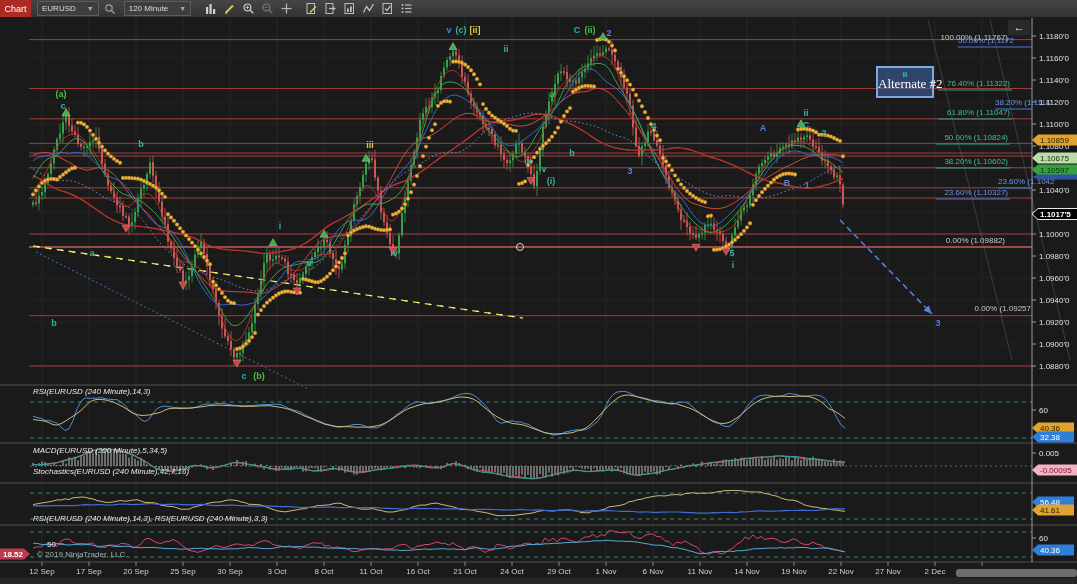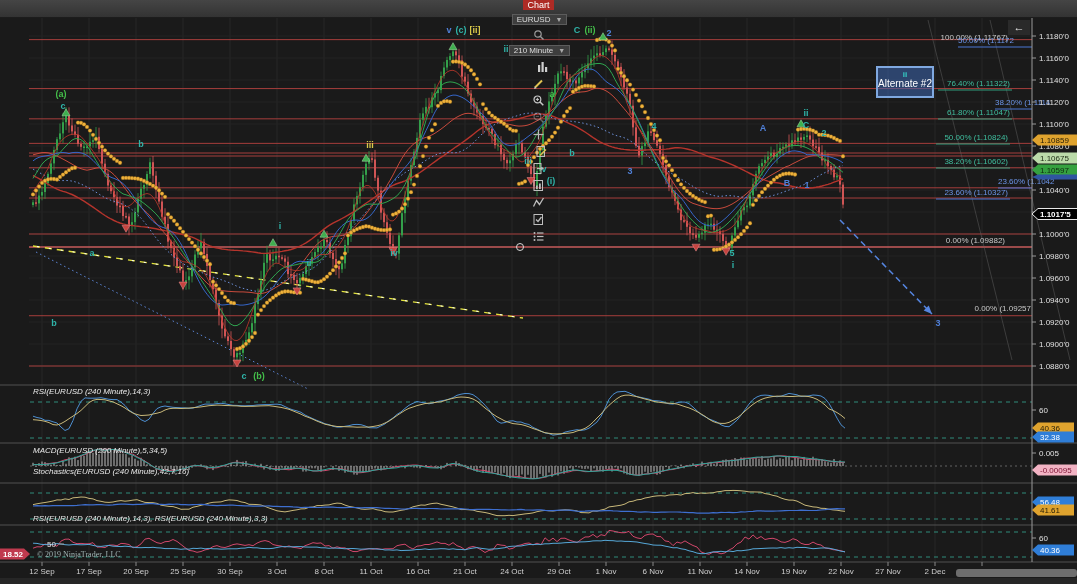--- a/index.html
+++ b/index.html
@@ -1,37 +1,37 @@
 <!DOCTYPE html>
 <html><head>
 <meta charset="utf-8">
 <style>
   html,body{margin:0;padding:0;background:#101010;}
   body{width:1077px;height:584px;position:relative;overflow:hidden;
        font-family:"Liberation Sans",sans-serif;-webkit-font-smoothing:none;}
   
   .toolbar{position:absolute;left:0;top:0;width:1077px;height:17px;
     background:linear-gradient(#454545,#333);border-bottom:1px solid #1c1c1c;
-    display:flex;align-items:center;gap:4px;z-index:30;flex-direction:column;}
+    display:flex;align-items:center;gap:4px;z-index:30;}
   .tab{width:31px;height:17px;background:#AE2B25;color:#fff;font-size:9px;
     display:flex;align-items:center;justify-content:center;}
   .combo{height:13px;background:#3e3e3e;border:1px solid #5c5c5c;color:#ddd;
-    font-size:8px;display:flex;align-items:center;gap:5px;padding:0 4px;margin-left:2px;}
+    font-size:8px;display:flex;align-items:center;gap:11px;padding:0 4px;margin-left:2px;}
   .combo .chev{font-size:7px;color:#aaa;line-height:1;}
   .icon-btn{width:15px;height:15px;display:flex;align-items:center;justify-content:center;}
   .icon-btn svg{display:block;}
   
   .ov{position:absolute;z-index:20;white-space:nowrap;pointer-events:none;}
   .ind-line{left:33px;top:4px;font-size:10px;color:#e8e8e8;}
   .pl{font-size:8px;color:#e8e8e8;font-style:italic;}
-  .copyright{left:37px;top:550px;font-size:8px;color:#9fb3b3;font-family:Liberation Serif, serif;}
+  .copyright{left:37px;top:550px;font-size:8px;color:#9fb3b3;}
   .altbox{left:876px;top:66px;width:54px;height:28px;border:2px solid #7FA8E0;
     background:rgba(62,104,178,0.55);text-align:center;z-index:15;}
   .altbox .w{font-size:8px;font-weight:bold;color:#35D0C8;line-height:9px;margin-top:2px;}
-  .altbox .t{font-size:10px;color:#fff;line-height:9px;}
+  .altbox .t{font-size:13px;color:#fff;line-height:9px;font-family:Liberation Serif, serif;}
   .backarrow{left:1008px;top:20px;width:22px;height:15px;background:#2a2a2a;
     color:#e8e8e8;font-size:11px;text-align:center;line-height:14px;z-index:15;}
   .leftstrip{position:absolute;left:0;top:17px;width:28px;height:561px;background:#232323;
     border-right:1px solid #161616;z-index:5;}
 </style>
 </head>
 <body>
 
 <div class="toolbar">
   <div class="tab">Chart</div>
@@ -39,21 +39,21 @@
     <span>EURUSD</span>
     <span class="chev">▼</span>
   </div>
   <span class="icon-btn">
     <svg width="12" height="12">
         <circle cx="5" cy="5" r="3.2" fill="none" stroke="#9a9a9a" stroke-width="1.2"></circle>
         <line x1="7.4" y1="7.4" x2="10.5" y2="10.5" stroke="#9a9a9a" stroke-width="1.4"></line>
       </svg>
   </span>
   <div class="combo">
-    <span>210 Minute</span>
+    <span>120 Minute</span>
     <span class="chev">▼</span>
   </div>
   <span class="icon-btn" style="margin-left:8px">
     <svg width="13" height="13">
         <rect x="2" y="5" width="2.2" height="7" fill="#cfcfcf"></rect>
         <rect x="5.5" y="2" width="2.2" height="10" fill="#cfcfcf"></rect>
         <rect x="9" y="7" width="2.2" height="5" fill="#cfcfcf"></rect>
       </svg>
   </span>
   <span class="icon-btn">

